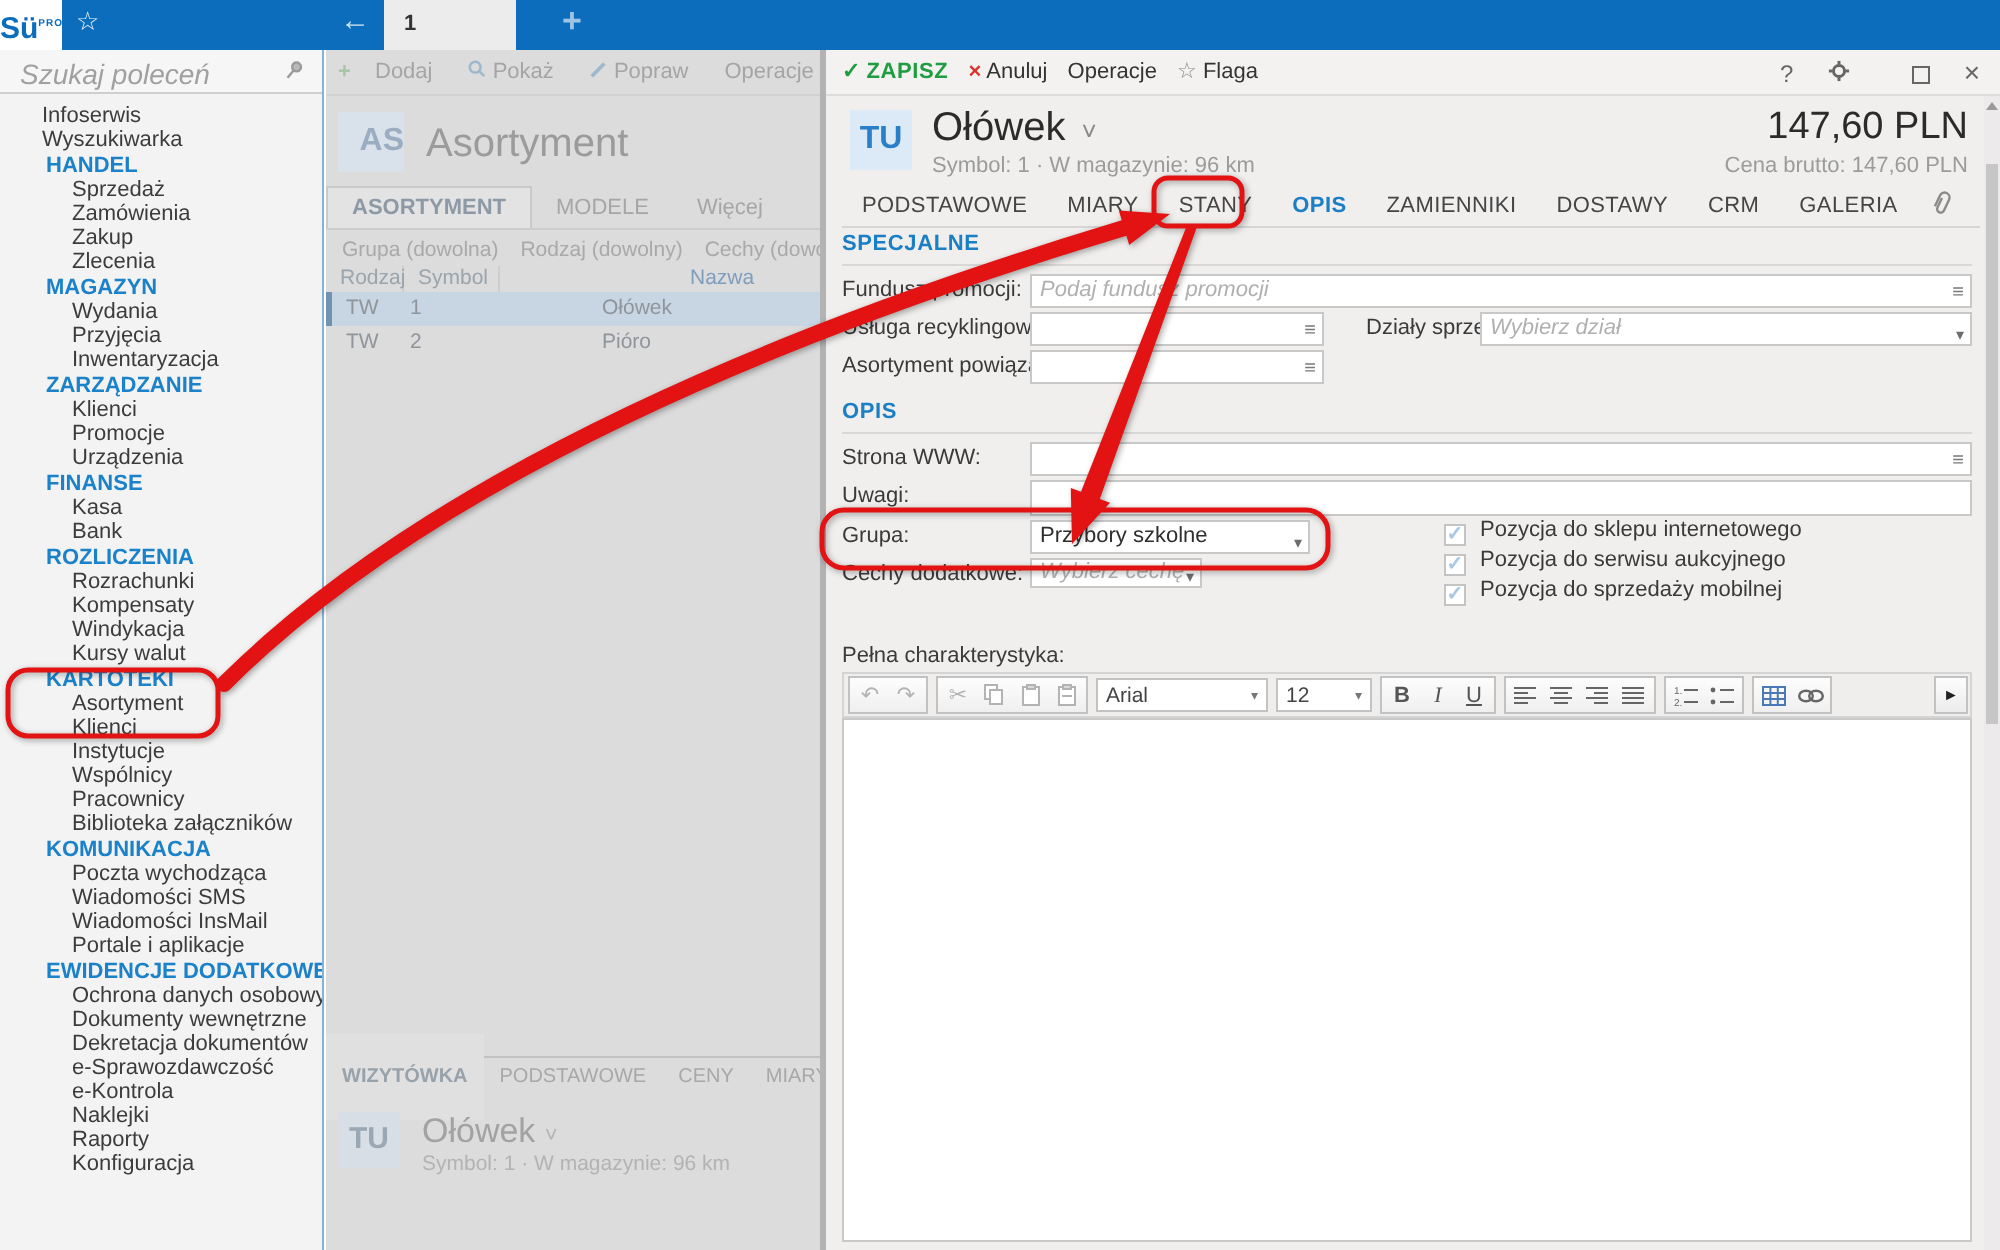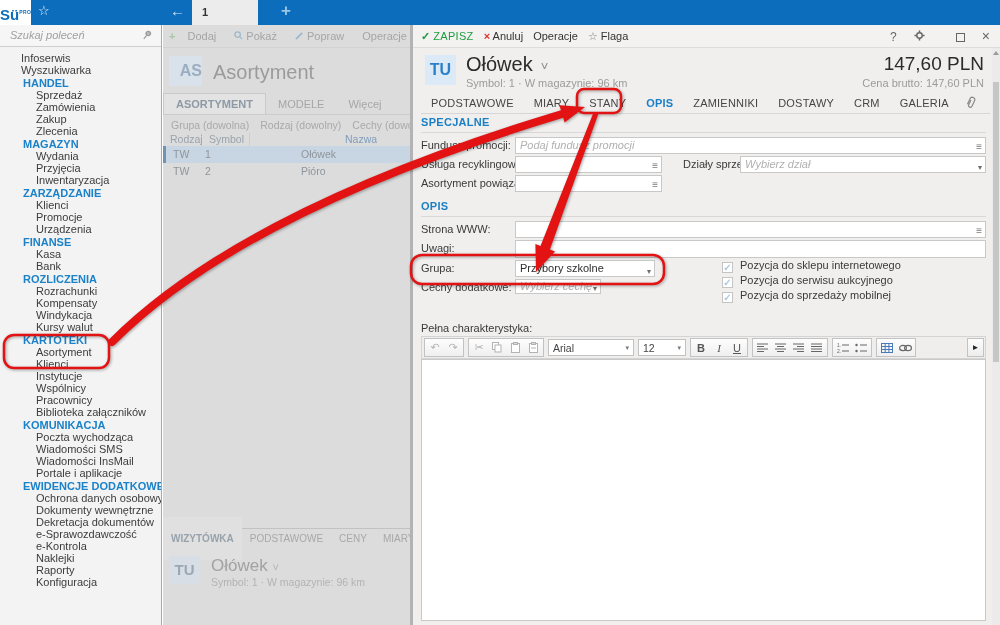--- a/index.html
+++ b/index.html
@@ -15,21 +15,21 @@
   .tb-star { position:absolute; left:38px; top:3px; color:#e8f2fa; font-size:13px; }
   .tb-back { position:absolute; left:170px; top:2px; color:#cfe4f2; font-size:15px; }
   .tb-tab { position:absolute; left:192px; top:0; width:66px; height:25px; background:#ececec;
             color:#333; font-size:11px; font-weight:bold; line-height:25px; padding-left:10px; }
   .tb-plus { position:absolute; left:281px; top:1px; color:#9cc6e4; font-size:17px; font-weight:bold; }
 
   
   .sidebar { position:absolute; left:0; top:25px; width:162px; height:600px; background:#f3f3f3;
              border-right:1px solid #85b3d8; }
   .search-row { position:relative; height:22px; border-bottom:1px solid #cfcfcf; background:#f6f6f6; }
-  .search-ph { position:absolute; left:10px; top:4px; font-size:11px; font-style:italic; color:#a0a0a0;text-align:center; }
+  .search-ph { position:absolute; left:10px; top:4px; font-size:14px; font-style:italic; color:#a0a0a0;text-align:center; }
   .pin { position:absolute; right:8px; top:4px; width:12px; height:12px; }
   .nav { padding-top:5px; }
   .nav div { height:12px; line-height:12px; font-size:11px; white-space:nowrap; overflow:hidden; }
   .nav-i { padding-left:21px; color:#3c3c3c; }
   .nav-h { padding-left:23px; color:#1b82c9; font-weight:bold; margin-top:1px; }
   .nav-c { padding-left:36px; color:#3c3c3c; }
 
   
   .middle { position:absolute; left:163px; top:25px; width:282px; height:600px; background:#dcdcdc; overflow:hidden; }
   .m-toolbar { position:absolute; left:0; top:0; width:100%; height:23px; line-height:23px; white-space:nowrap;
@@ -63,21 +63,21 @@
   .m-bsub { position:absolute; left:48px; top:551px; font-size:10.5px; color:#b3b3b3; }
 
   .splitter { position:absolute; left:410px; top:25px; width:3px; height:600px; background:#b3b3b3; }
 
   
   .right { position:absolute; left:413px; top:25px; width:587px; height:600px; background:#f0efee; }
   .actionbar { position:absolute; left:0; top:0; width:100%; height:23px; background:#f3f2f1;
                border-bottom:1px solid #dcdcdc; font-size:11px; line-height:23px; }
   .actionbar .left { position:absolute; left:8px; top:0; white-space:nowrap; }
   .actionbar .left > span { margin-right:7px; color:#333; }
-  .save-ck { color:#1f9d40; font-weight:bold; } .save-lb { color:#1f9d40; font-weight:normal; letter-spacing:.3px; }
+  .save-ck { color:#1f9d40; font-weight:bold; } .save-lb { color:#1f9d40; font-weight:bold; letter-spacing:.3px; }
   .cancel-x { color:#d9342b; font-weight:bold; }
   .ab-star { color:#8a8a8a; }
   .winctl { position:absolute; right:10px; top:0; color:#666; }
   .winctl span { margin-left:14px; font-size:12px; }
   .maxbox { display:inline-block; width:9px; height:9px; border:1px solid #666; vertical-align:middle; }
 
   .content { position:absolute; left:0; top:23px; width:100%; height:577px; }
   .tu-badge { position:absolute; left:12px; top:7px; width:31px; height:30px; background:#dce9f6; color:#2a7fc9;
               font-size:16px; font-weight:bold; text-align:center; line-height:30px; }
   .r-title { position:absolute; left:53px; top:5px; font-size:20px; color:#2b2b2b; }

